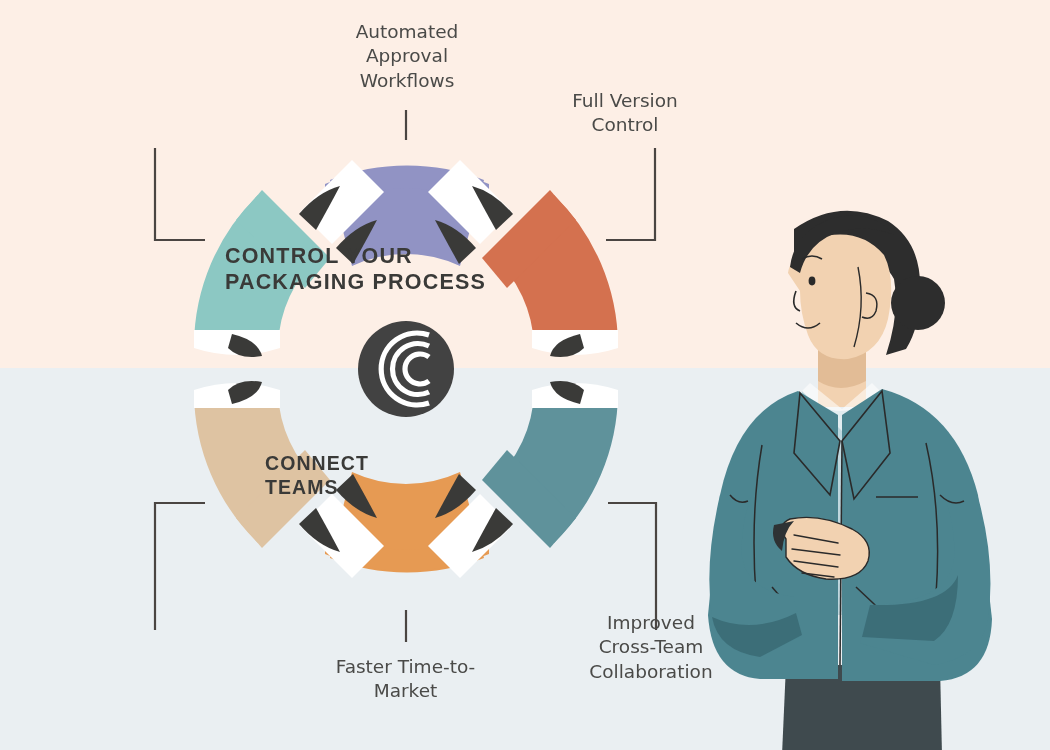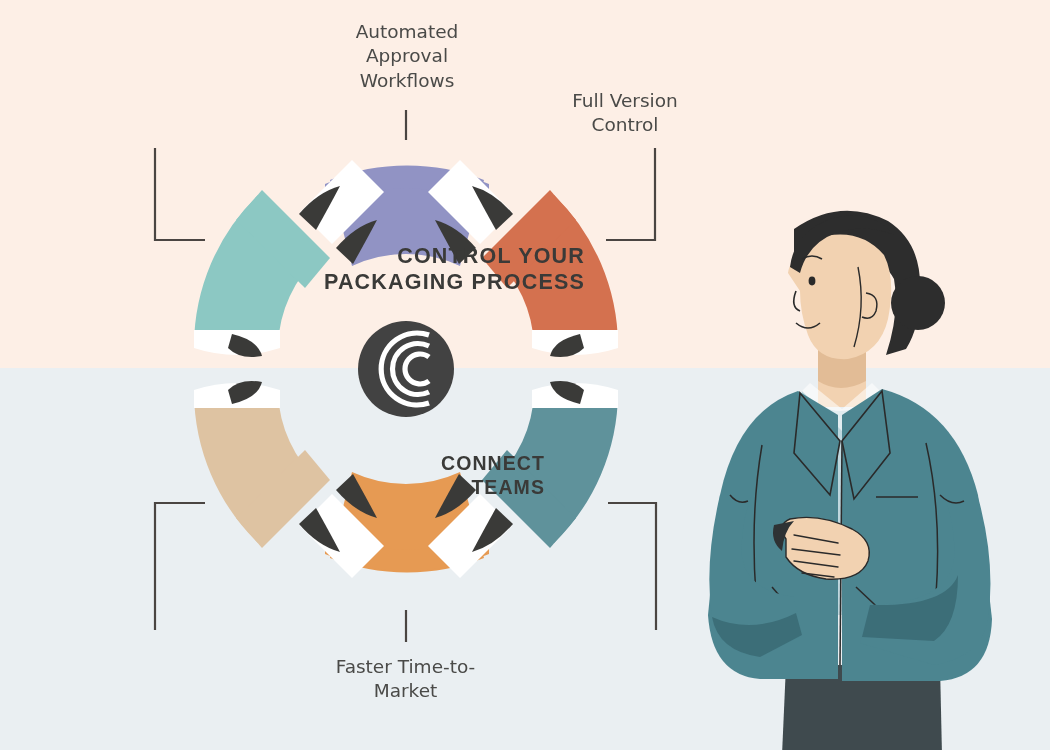--- a/index.html
+++ b/index.html
@@ -38,21 +38,21 @@
   .ring-svg {
     position: absolute;
     left: 0; top: 0;
     width: 1050px; height: 750px;
     pointer-events: none;
   }
 
   
   .center-heading {
     position: absolute;
-    text-align: right;
+    text-align: left;
     color: #3A3A38;
     font-weight: bold;
     letter-spacing: 0.055em;
     line-height: 1.22;
     white-space: pre-line;
   }
   #heading-top {
     left: 225px;
     top: 243px;
     width: 360px;
@@ -219,20 +219,23 @@
 Approval
 Workflows</div>
 
   <div id="label-fullversion" class="label">Full Version
 Control</div>
 
 
   <div id="label-faster" class="label">Faster Time-to-
 Market</div>
 
+  <div id="label-collab" class="label">Improved
+Cross-Team
+Collaboration</div>
 
   <svg class="person-svg" viewBox="0 0 370 560">
 
     <path d="M 96 470 L 250 470 L 252 560 L 92 560 Z" fill="#3F4A4E"></path>
 
     <path d="M 128 150 L 176 150 L 176 212 L 128 212 Z" fill="#F2D2B1"></path>
     <path d="M 128 150 L 176 150 L 176 186 Q 150 200 128 186 Z" fill="#E2BC96"></path>
 
     <path d="M 120 300 L 210 300 L 214 420 L 118 420 Z" fill="#2E3234"></path>
 

